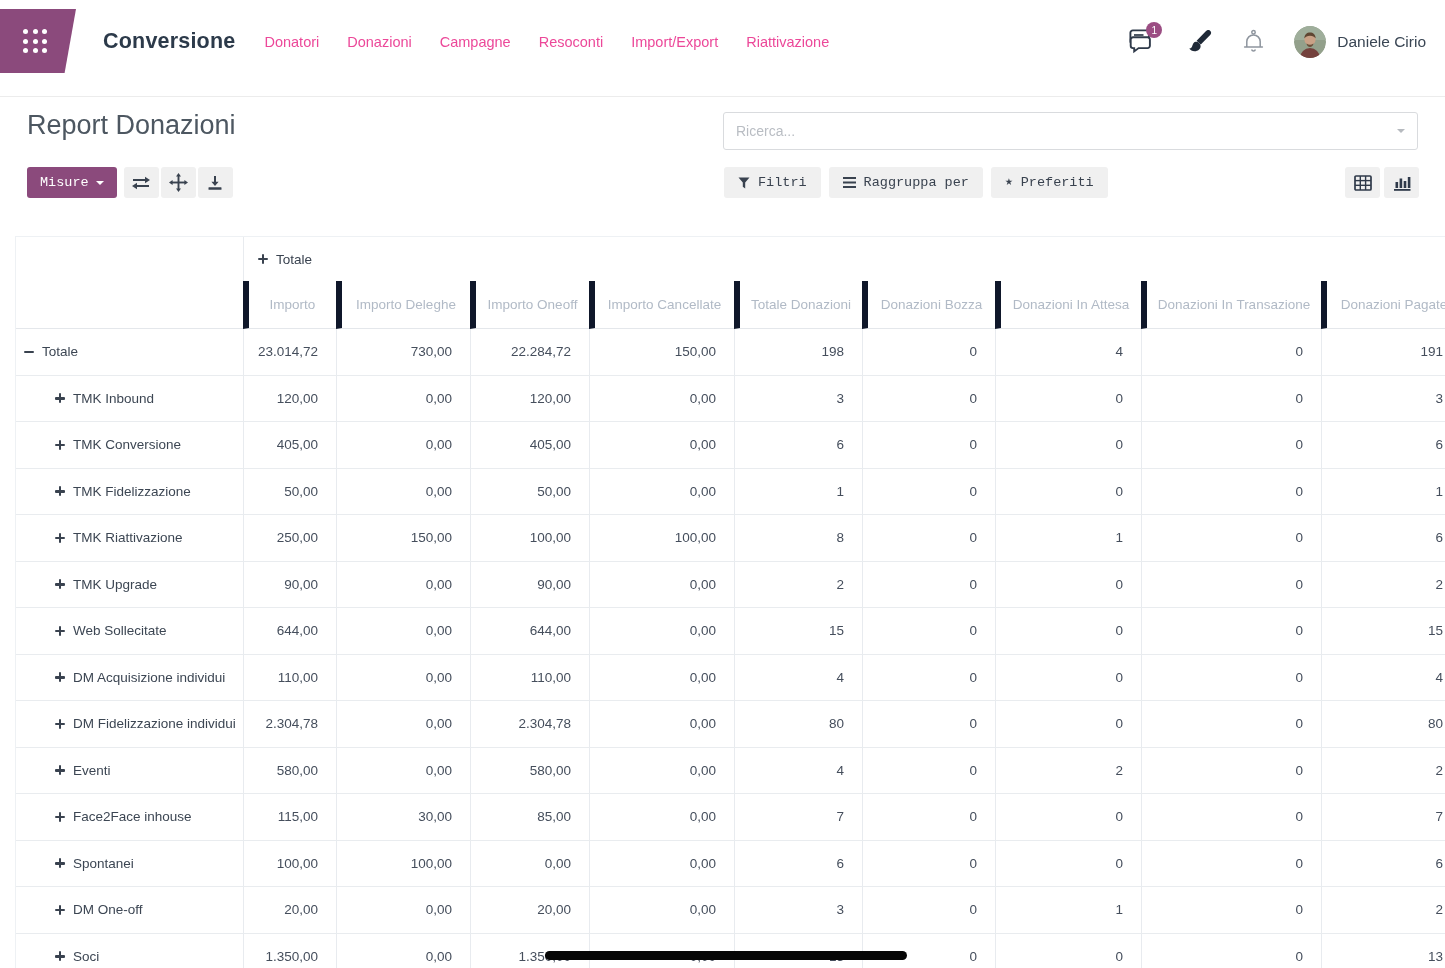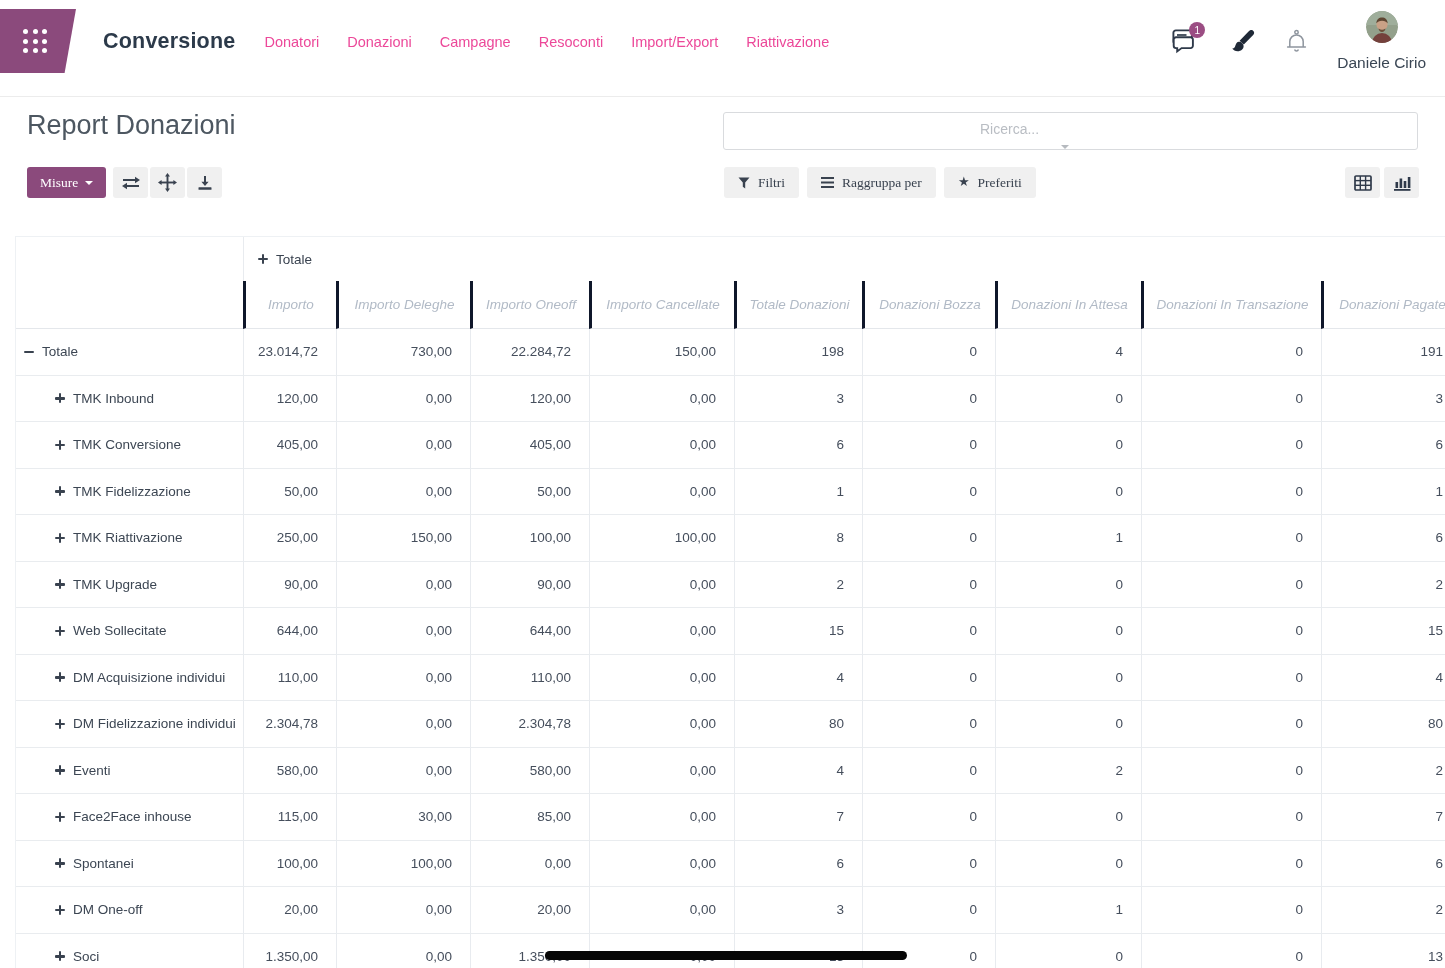--- a/index.html
+++ b/index.html
@@ -18,40 +18,40 @@
   .brand { margin-left:103px; font-size:21.5px; font-weight:bold;
     color:#2c3a4a; letter-spacing:.2px; }
   .nav-items { display:flex; margin-left:15px; }
   .nav-item { padding:8px 14px; font-size:14.5px; color:#ec4899; cursor:pointer; }
   .top-right { margin-left:auto; display:flex; align-items:center;
     gap:29px; padding-right:19px; }
   .iconbtn { position:relative; display:flex; align-items:center; cursor:pointer; }
   .badge { position:absolute; left:17px; top:-7px; min-width:16px; height:16px;
     border-radius:8px; background:#9b4d83; color:#fff; font-size:10px;
     display:flex; align-items:center; justify-content:center; padding:0 4px; }
-  .userblock { display:flex; align-items:center; gap:11px; cursor:pointer;flex-direction:column; }
+  .userblock { display:flex; align-items:center; gap:11px; cursor:pointer; }
   .avatar { width:32px; height:32px; border-radius:50%; overflow:hidden; }
   .username { font-size:15.5px; color:#3a4654; }
 
   
   .page-title { position:absolute; left:27px; top:110px; font-size:27px;
     font-weight:400; color:#4d5761; }
   .search-box { position:absolute; left:723px; top:112px; width:695px; height:38px;
     border:1px solid #d9dbde; border-radius:3px; background:#fff;
-    display:flex; align-items:center;flex-direction:column; }
+    display:flex; align-items:center; }
   .search-box input { flex:1; border:none; outline:none; font-size:14px;
     padding:0 12px; color:#39424f; font-family:inherit; background:transparent; }
   .search-box input::placeholder { color:#b9bdc3; }
   .search-caret { width:0; height:0; border-left:4px solid transparent;
     border-right:4px solid transparent; border-top:4px solid #b6babf;
     margin-right:12px; }
 
   .controls-left { position:absolute; left:27px; top:167px; display:flex; gap:7px; }
   .btn { height:31px; border:none; border-radius:3px; cursor:pointer;
-    font-family:Liberation Serif, serif; font-size:13.5px; display:inline-flex;
+    font-family:Liberation Mono, monospace; font-size:13.5px; display:inline-flex;
     align-items:center; justify-content:center; }
   .btn-primary { background:#8b4a7c; color:#fff; padding:0 13px; gap:7px; }
   .btn-gray { background:#f0f0f0; color:#39424f; }
   .btn-icon { width:35px; }
   .btn-group { display:flex; gap:2px; }
   .caret-w { width:0; height:0; border-left:4px solid transparent;
     border-right:4px solid transparent; border-top:4px solid #fff; }
 
   .controls-mid { position:absolute; left:724px; top:167px; display:flex; gap:8px; }
   .btn-filter { padding:2px 14px; gap:8px; }
@@ -62,22 +62,22 @@
   
   .pivot-wrap { position:absolute; left:15px; top:236px; width:1430px;
     height:732px; overflow:hidden; }
   table.pivot { border-collapse:separate; border-spacing:0; width:1445px;
     table-layout:fixed; font-size:13.5px;
     border-top:1px solid #eef1f4; border-left:1px solid #eef1f4; }
   th,td { font-weight:400; height:46.5px; }
   th.corner { border-bottom:1px solid #e4e7eb; }
   th.colgroup { text-align:left; padding-left:14px; vertical-align:middle;
     border-left:1px solid #e8ebef; color:#39424f; height:44px; }
-  th.measure { text-align:center; color:#b1bac6; border-left:3px solid #0f172a;
-    border-bottom:1px solid #e4e7eb; padding:0 6px; height:48px; cursor:pointer;font-style:italic; }
+  th.measure { text-align:center; color:#b1bac6; border-left:6px solid #0f172a;
+    border-bottom:1px solid #e4e7eb; padding:0 6px; height:48px; cursor:pointer; }
   td.rowlabel { border-bottom:1px solid #e9ecef; color:#3c4653; cursor:pointer; }
   td.val { text-align:right; padding-right:18px; border-left:1px solid #e8ebef;
     border-bottom:1px solid #e9ecef; color:#454e5c; }
   .lblwrap { display:flex; align-items:center; gap:8px; }
   .lvl0 { padding-left:8px; } .lvl1 { padding-left:39px; }
 
   .icon-plus { position:relative; width:10px; height:10px; flex:none; }
   .icon-plus::before { content:""; position:absolute; left:0; top:3.8px;
     width:10px; height:2.5px; background:#39424f; border-radius:1px; }
   .icon-plus::after { content:""; position:absolute; top:0; left:3.8px;

